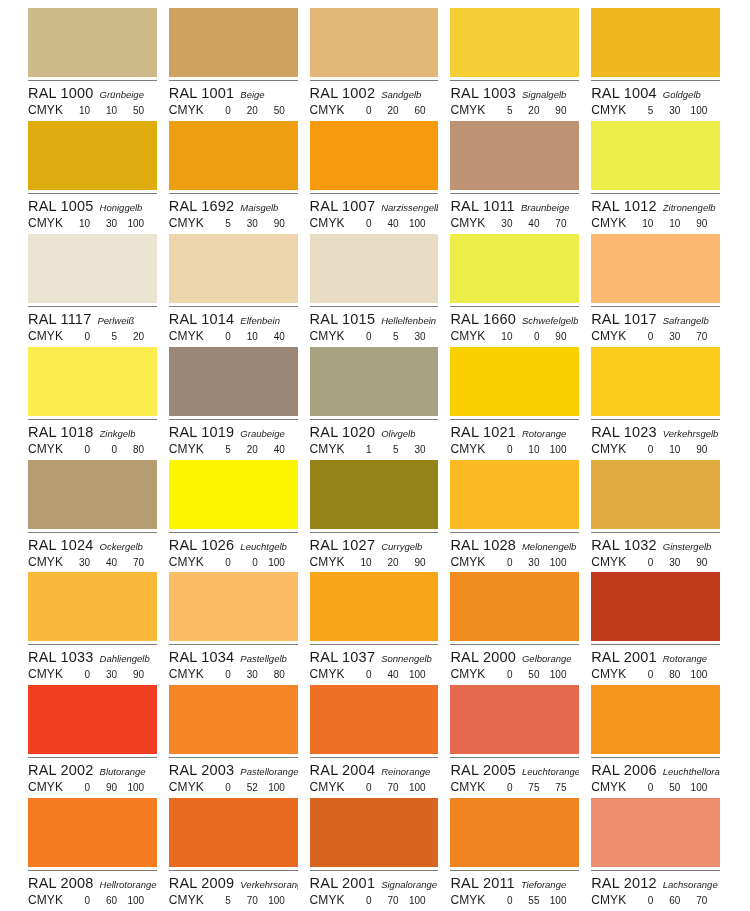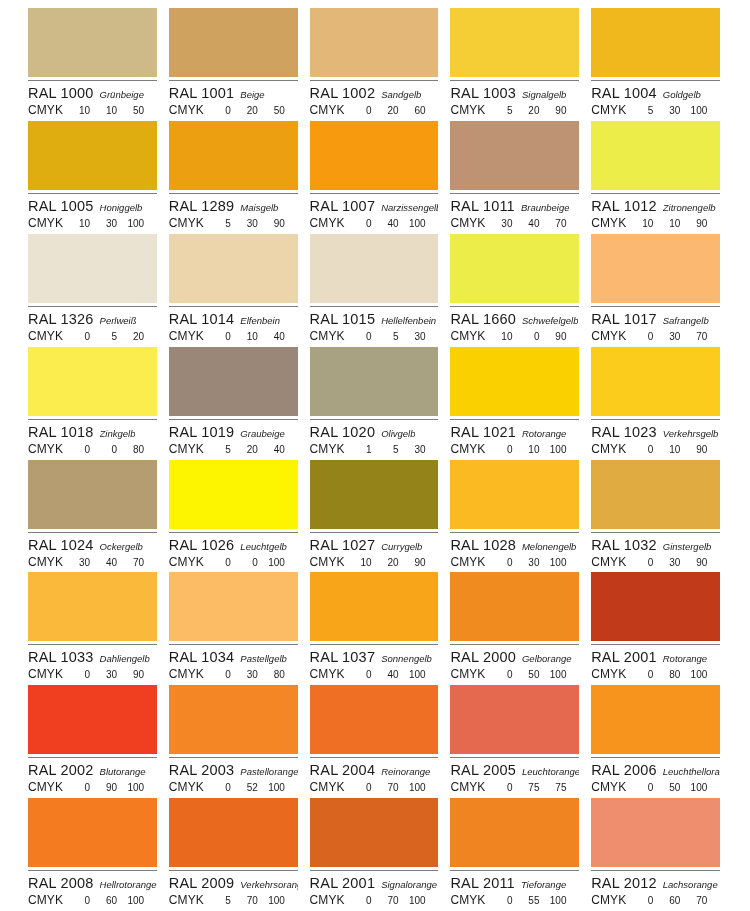--- a/index.html
+++ b/index.html
@@ -201,21 +201,21 @@
           <span class="cmyk-val">30</span>
           <span class="cmyk-val">100</span>
           <span class="cmyk-val">0</span>
         </span>
       </div>
     </div>
     <div class="swatch-cell">
       <div class="color-block" style="background: rgb(236, 159, 16);"></div>
       <div class="rule"></div>
       <div class="name-row">
-        <span class="ral-code">RAL 1289</span>
+        <span class="ral-code">RAL 1692</span>
         <span class="ral-name">Maisgelb</span>
       </div>
       <div class="cmyk-row">
         <span class="cmyk-label">CMYK</span>
         <span class="cmyk-vals">
           <span class="cmyk-val">5</span>
           <span class="cmyk-val">30</span>
           <span class="cmyk-val">90</span>
           <span class="cmyk-val">0</span>
         </span>
@@ -269,21 +269,21 @@
           <span class="cmyk-val">10</span>
           <span class="cmyk-val">90</span>
           <span class="cmyk-val">0</span>
         </span>
       </div>
     </div>
     <div class="swatch-cell">
       <div class="color-block" style="background: rgb(234, 227, 210);"></div>
       <div class="rule"></div>
       <div class="name-row">
-        <span class="ral-code">RAL 1326</span>
+        <span class="ral-code">RAL 1117</span>
         <span class="ral-name">Perlweiß</span>
       </div>
       <div class="cmyk-row">
         <span class="cmyk-label">CMYK</span>
         <span class="cmyk-vals">
           <span class="cmyk-val">0</span>
           <span class="cmyk-val">5</span>
           <span class="cmyk-val">20</span>
           <span class="cmyk-val">10</span>
         </span>

